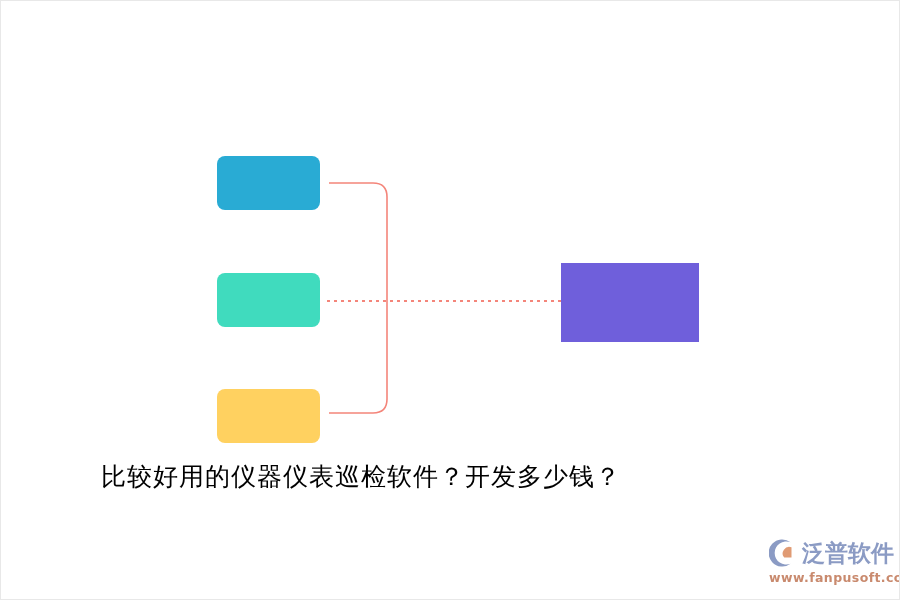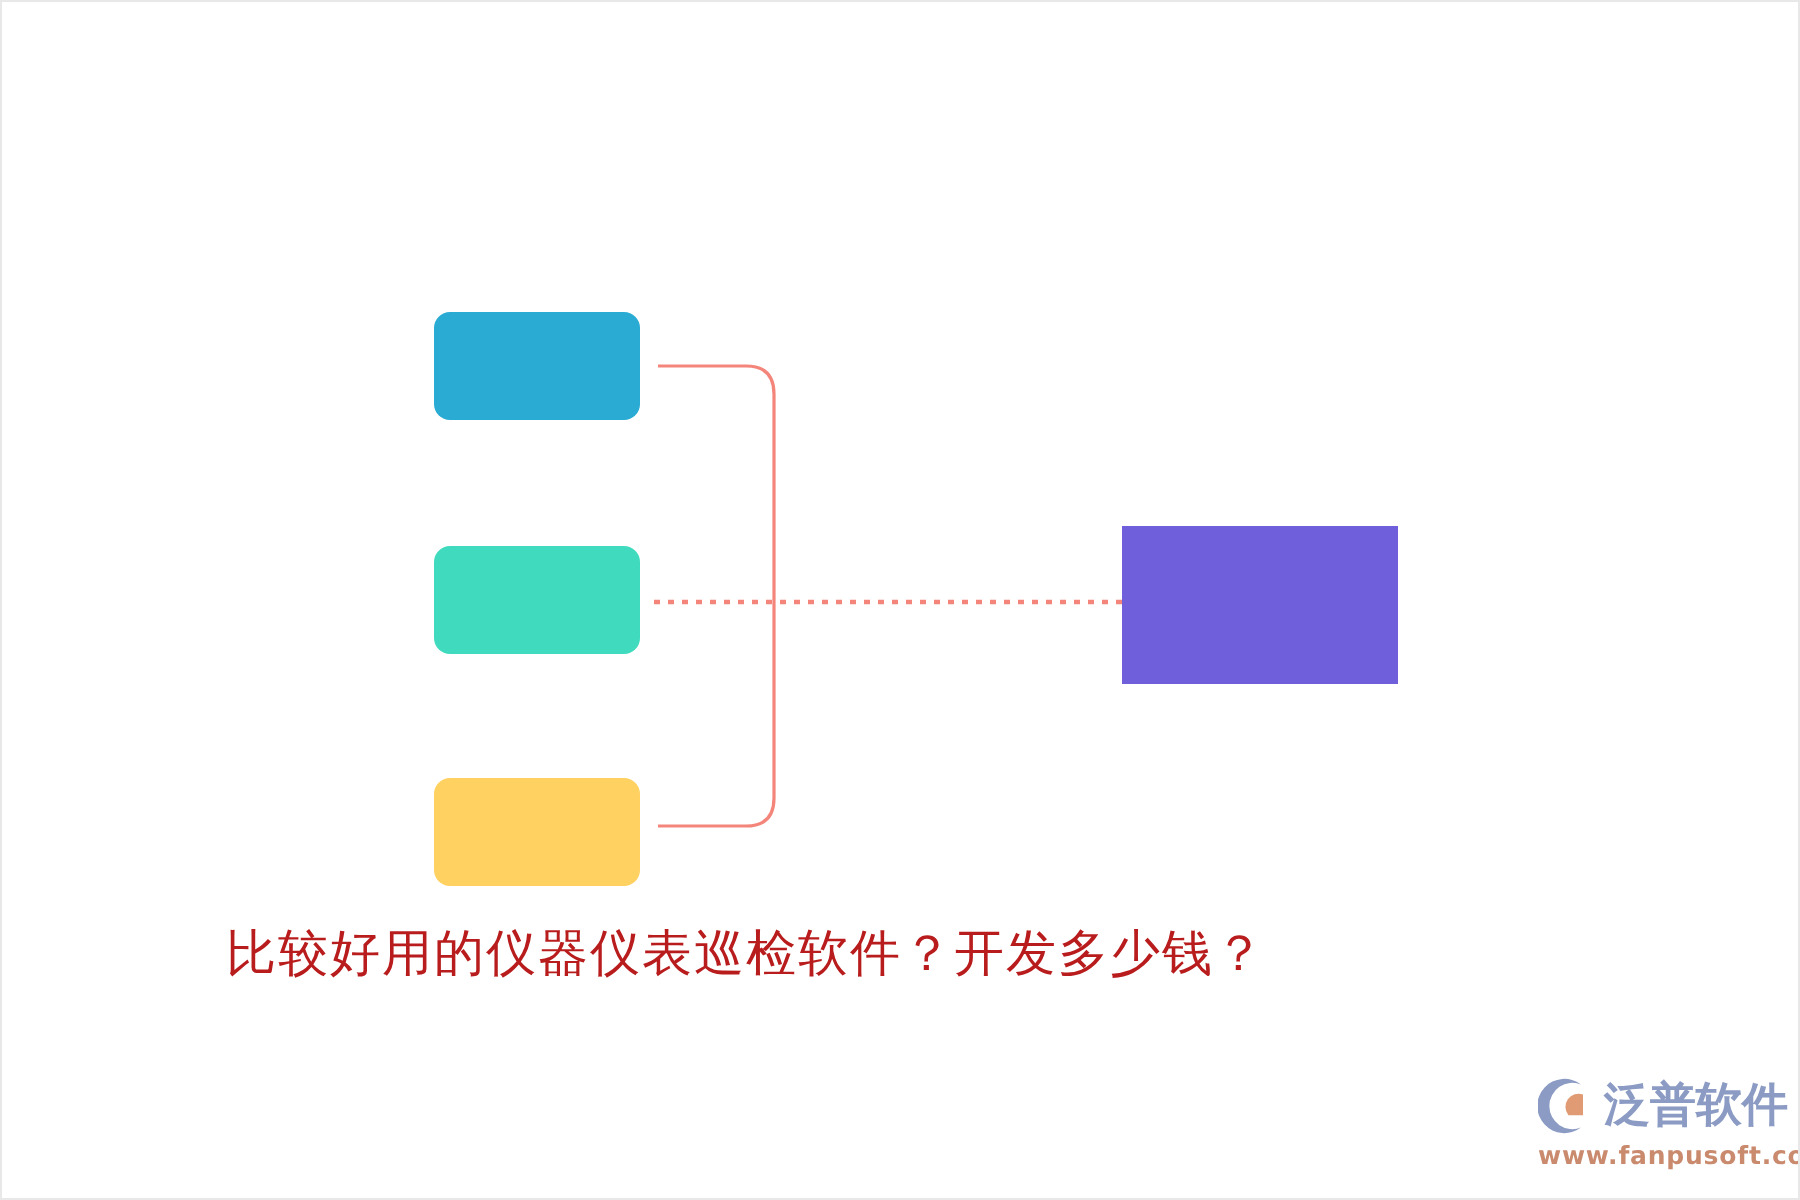--- a/index.html
+++ b/index.html
@@ -53,23 +53,22 @@
   #caption {
     position: absolute;
     left: 0;
     top: 456px;
     width: 720px;
     text-align: center;
     font-family: "DejaVu Sans", "Liberation Sans", sans-serif;
     font-size: 25px;
     line-height: 40px;
     letter-spacing: 1px;
-    color: #b91c1c;
+    color: #000000;
     white-space: nowrap;
-    padding-left: 12px;
   }
 
   
   #logo {
     position: absolute;
     left: 768px;
     top: 536px;
     width: 124px;
     height: 50px;
   }

